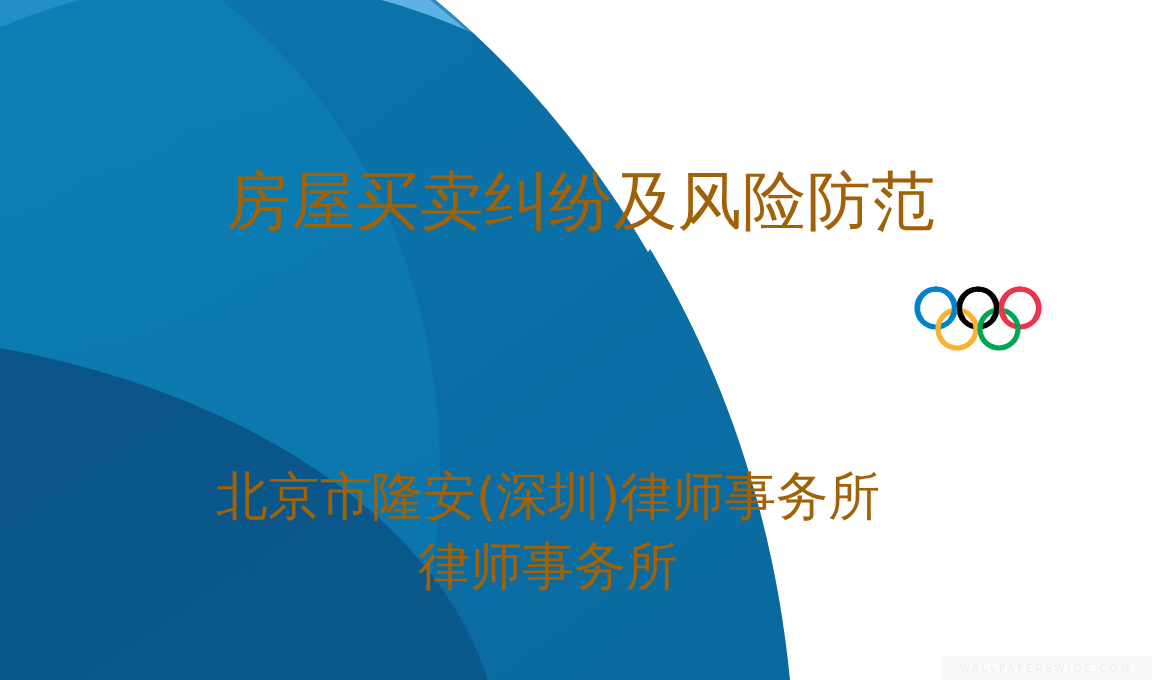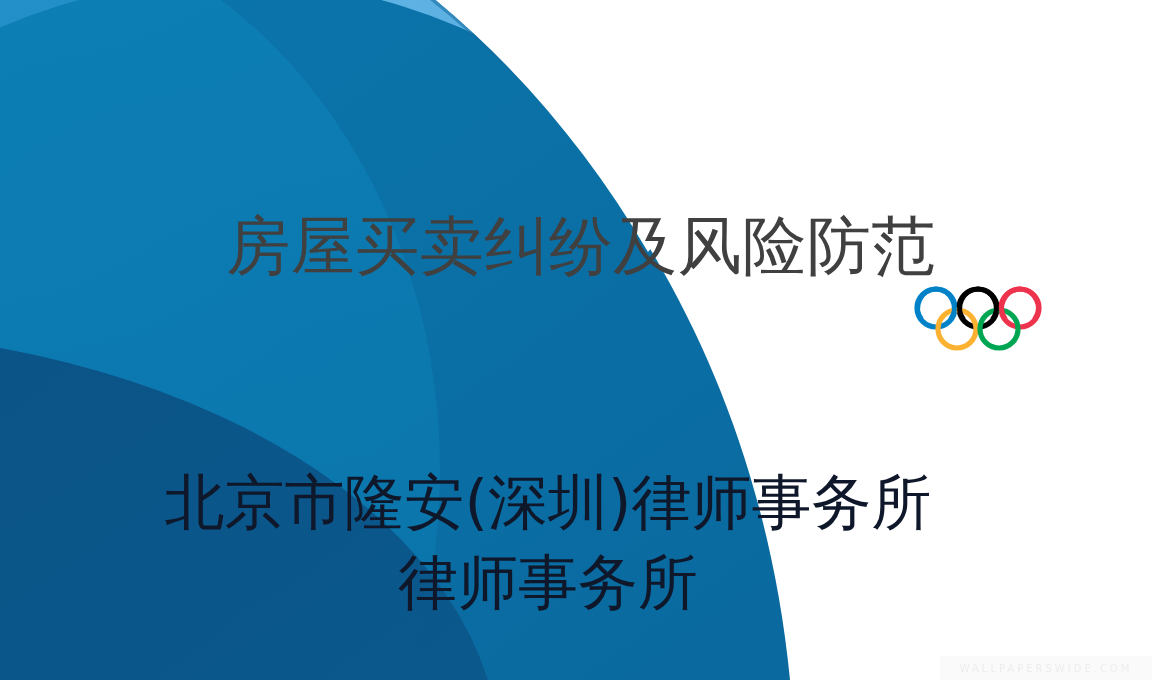--- a/index.html
+++ b/index.html
@@ -29,45 +29,44 @@
   .title-block {
     position: absolute;
     left: 0;
     top: 172px;
     width: 1152px;
     text-align: center;
     z-index: 5;
   }
   .title-text {
     display: inline-block;
-    font-family: Liberation Serif, serif;
+    font-family: Liberation Mono, monospace;
     font-size: 64px;
     line-height: 1.08;
-    color: #404040;
+    color: #a16207;
     letter-spacing: 0.5px;
     white-space: nowrap;
     padding-left: 10px;
-    margin-top: 40px;
   }
   .subtitle-block {
     position: absolute;
     left: 0;
     top: 462px;
     width: 1152px;
     text-align: center;
     z-index: 5;
     padding-right: 56px;
     box-sizing: border-box;
   }
   .subtitle-line {
     display: block;
     font-family: "DejaVu Sans", "Liberation Sans", sans-serif;
-    font-size: 60px;
+    font-size: 52px;
     line-height: 1.34;
-    color: #0f172a;
+    color: #a16207;
     white-space: nowrap;
   }
   #rings {
     position: absolute;
     left: 912px;
     top: 285px;
     width: 132px;
     height: 68px;
     z-index: 6;
   }

